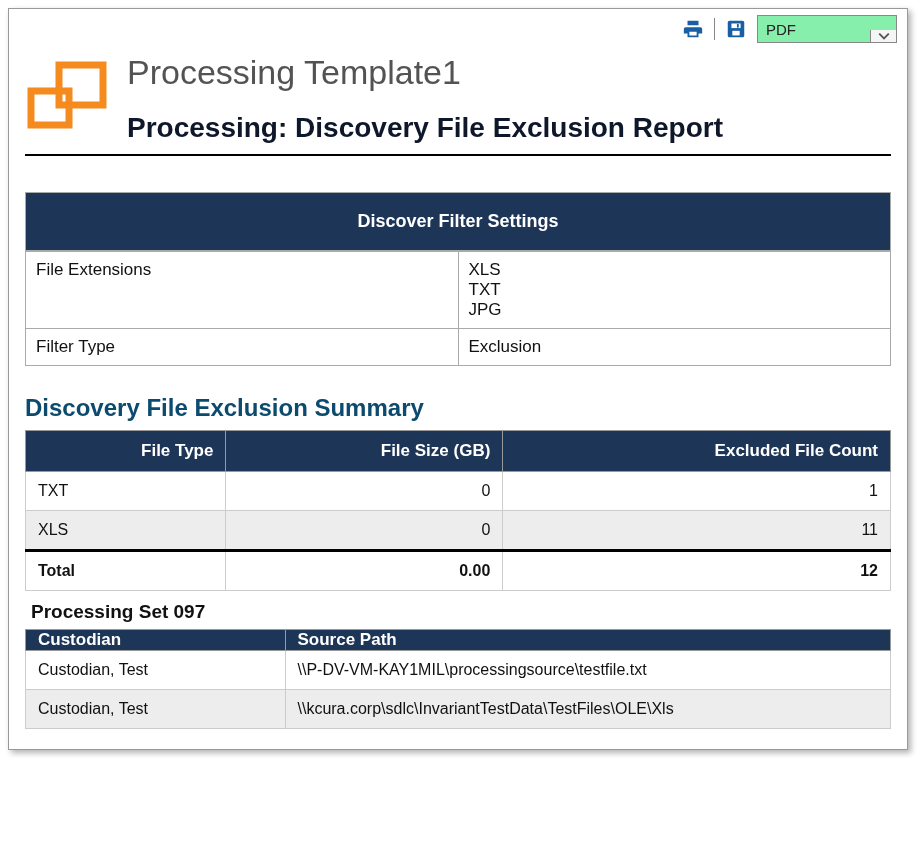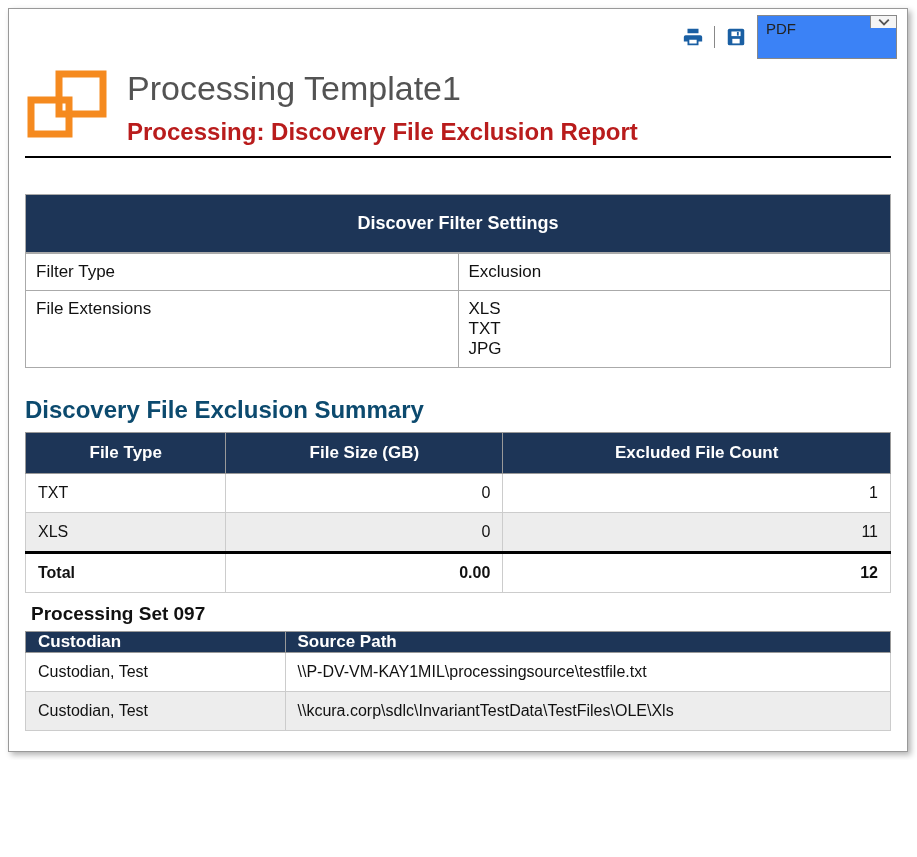--- a/index.html
+++ b/index.html
@@ -22,24 +22,24 @@
     justify-content: flex-end;
     align-items: center;
     gap: 10px;
     padding: 6px 10px 4px 10px;
   }
   .toolbar .icon-btn svg { width: 22px; height: 22px; }
   .toolbar .divider {
     width: 1px; height: 22px; background: #888;
   }
   .export-select {
-    display: flex; align-items: flex-start;
+    display: flex; align-items: flex-end;
     border: 1px solid #888;
-    height: 44px; width: 140px;
-    background: #3b82f6;
+    height: 28px; width: 140px;
+    background: #86efac;
   }
   .export-select .sel-label {
     flex: 1; padding: 4px 8px; font-size: 15px; color: #222;
   }
   .export-select .sel-btn {
     width: 26px; border-left: 1px solid #888;
     display: flex; align-items: center; justify-content: center;
     cursor: pointer;
     background: #f5f5f5;
   }
@@ -48,41 +48,41 @@
     display: flex; align-items: center; gap: 18px;
     padding: 6px 0 10px 0;
     border-bottom: 2px solid #000;
   }
   .logo { flex: 0 0 auto; }
   .titles h1 {
     margin: 0; font-size: 34px; font-weight: 400; color: #535353;
     line-height: 1.15;
   }
   .titles h2 {
-    margin: 10px 0 0 0; font-size: 24px; font-weight: 600; color: #b91c1c;
+    margin: 20px 0 0 0; font-size: 28px; font-weight: 600; color: #0f172a;
   }
   .section-title {
     background: #1d3557;
     color: #fff;
     text-align: center;
     font-weight: 700;
     font-size: 18px;
     padding: 18px 0;
     margin-top: 36px;
     border: 1px solid #aaa;
   }
   table { border-collapse: collapse; width: 100%; }
   .kv-table td {
     border: 1px solid #aaa; padding: 8px 10px; font-size: 17px; color: #111;
     vertical-align: top; background: #fff;
   }
   .kv-table td:first-child { width: 50%; }
   .subheading { font-size: 24px; font-weight: 700; color: #0c4a6e; margin: 28px 0 8px 0; }
   .data-table thead th {
-    background: #1d3557; color: #fff; font-weight: 700; text-align: center;
+    background: #1d3557; color: #fff; font-weight: 700; text-align: right;
     padding: 10px 12px; font-size: 17px; border: 1px solid #999;
   }
   .data-table thead th.num { }
   .data-table tbody td {
     border: 1px solid #ccc; padding: 10px 12px; font-size: 16px; color: #111;
     background: #fff;
   }
   .data-table tbody tr.alt td { background: #ededed; }
   .data-table td.num { text-align: right; }
   .total-sep td { border-top: 3px solid #000 !important; }
@@ -144,29 +144,29 @@
       <div class="titles">
         <h1>Processing Template1</h1>
         <h2>Processing: Discovery File Exclusion Report</h2>
       </div>
     </div>
 
     <div class="section-title">Discover Filter Settings</div>
     <table class="kv-table">
       <tbody>
         <tr>
-          <td>Filter Type</td>
-          <td>Exclusion</td>
-        </tr>
-        <tr>
           <td>File Extensions</td>
           <td class="pre">XLS
 TXT
 JPG</td>
         </tr>
+        <tr>
+          <td>Filter Type</td>
+          <td>Exclusion</td>
+        </tr>
       </tbody>
     </table>
 
     <div class="subheading">Discovery File Exclusion Summary</div>
     <table class="data-table">
       <thead>
         <tr>
           <th>File Type</th>
           <th class="num">File Size (GB)</th>
           <th class="num">Excluded File Count</th>

